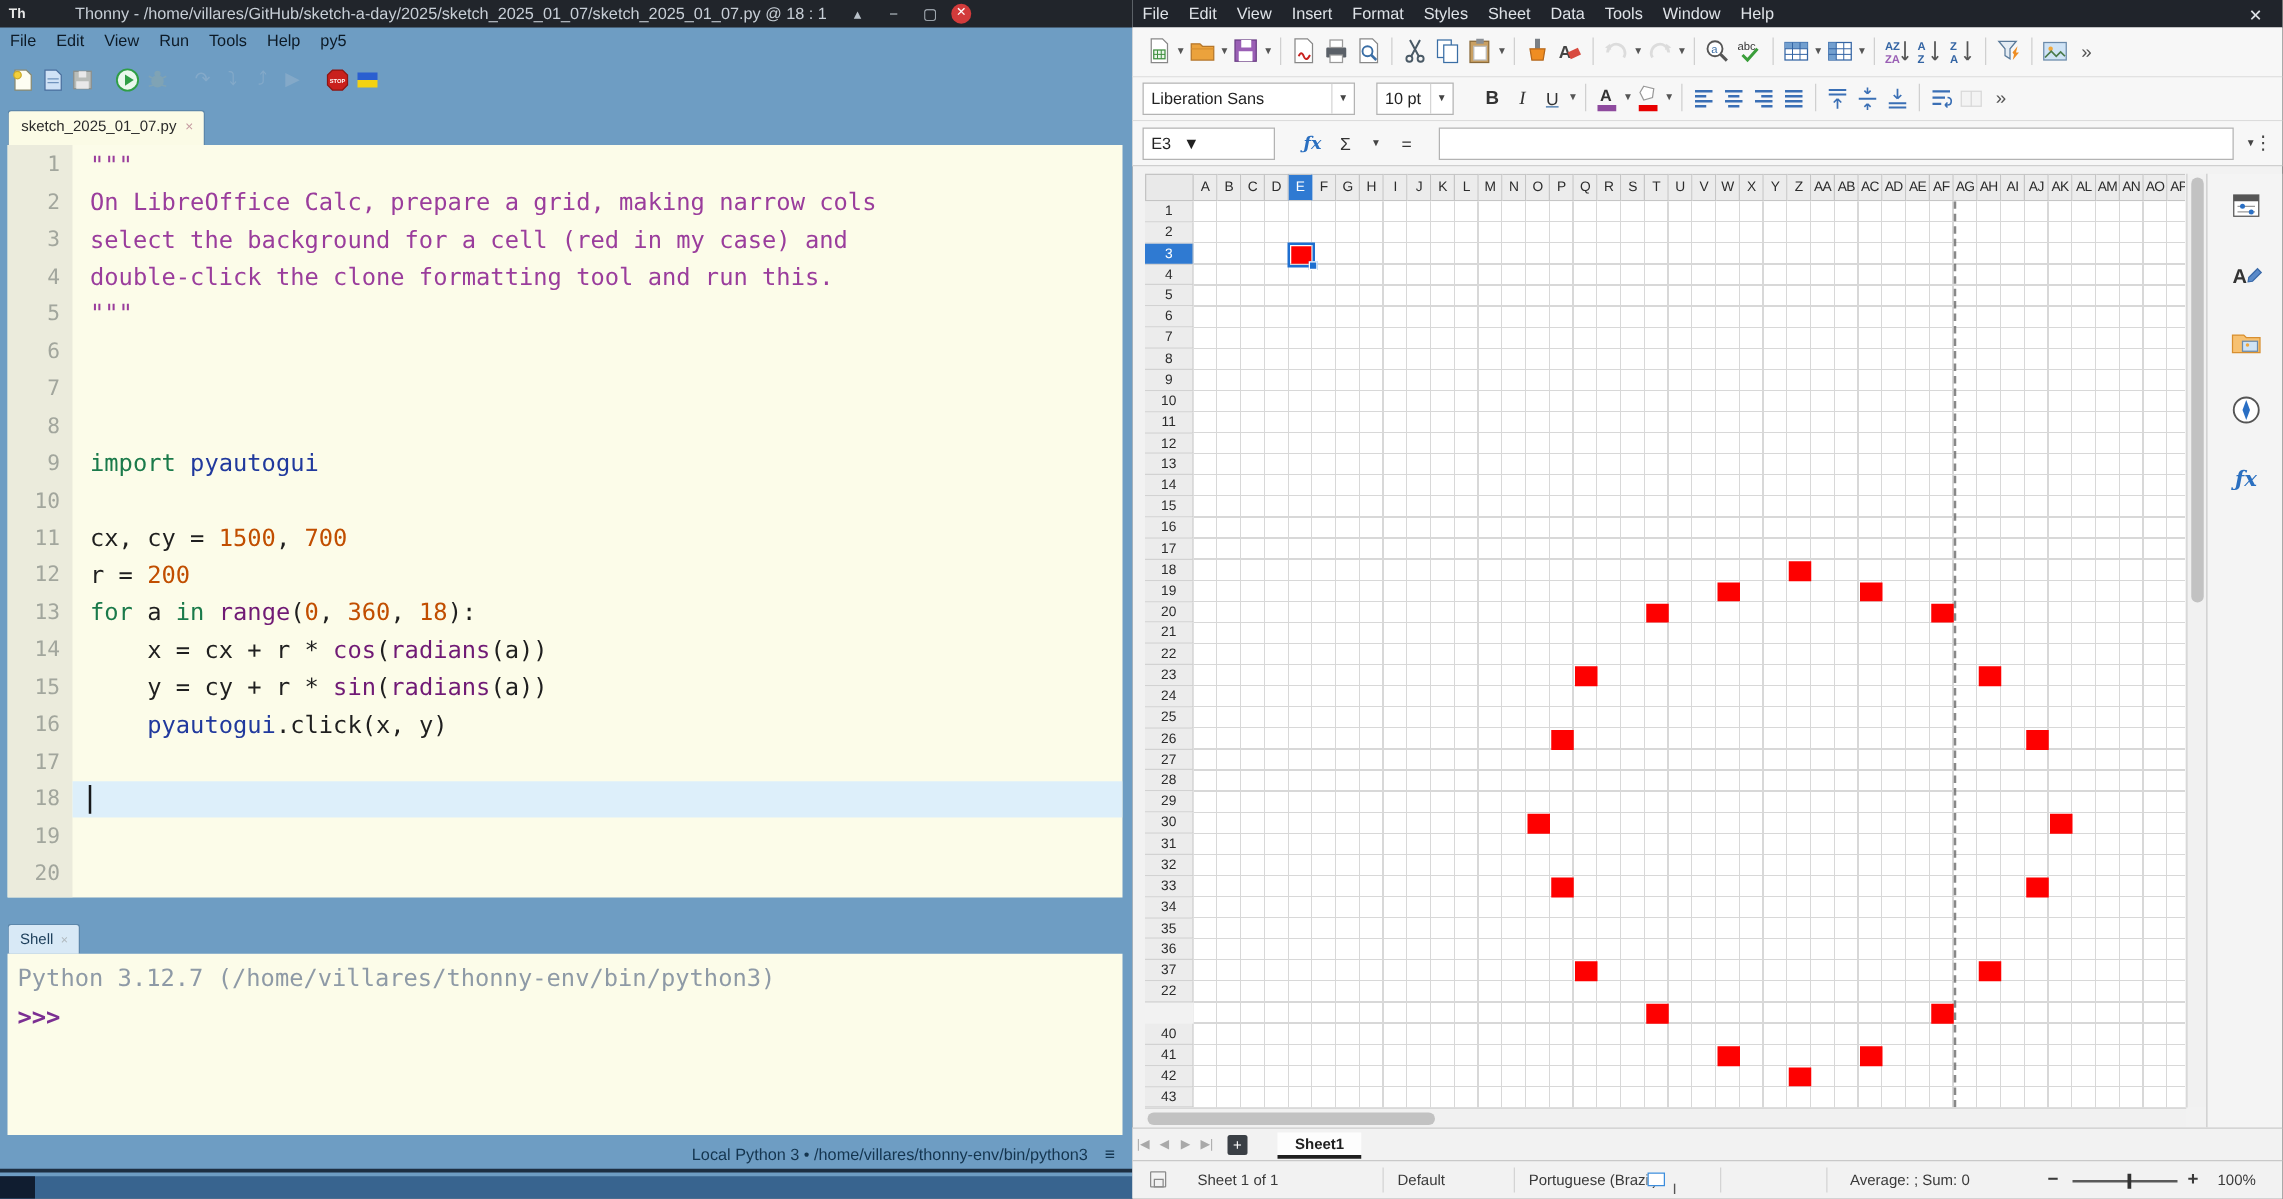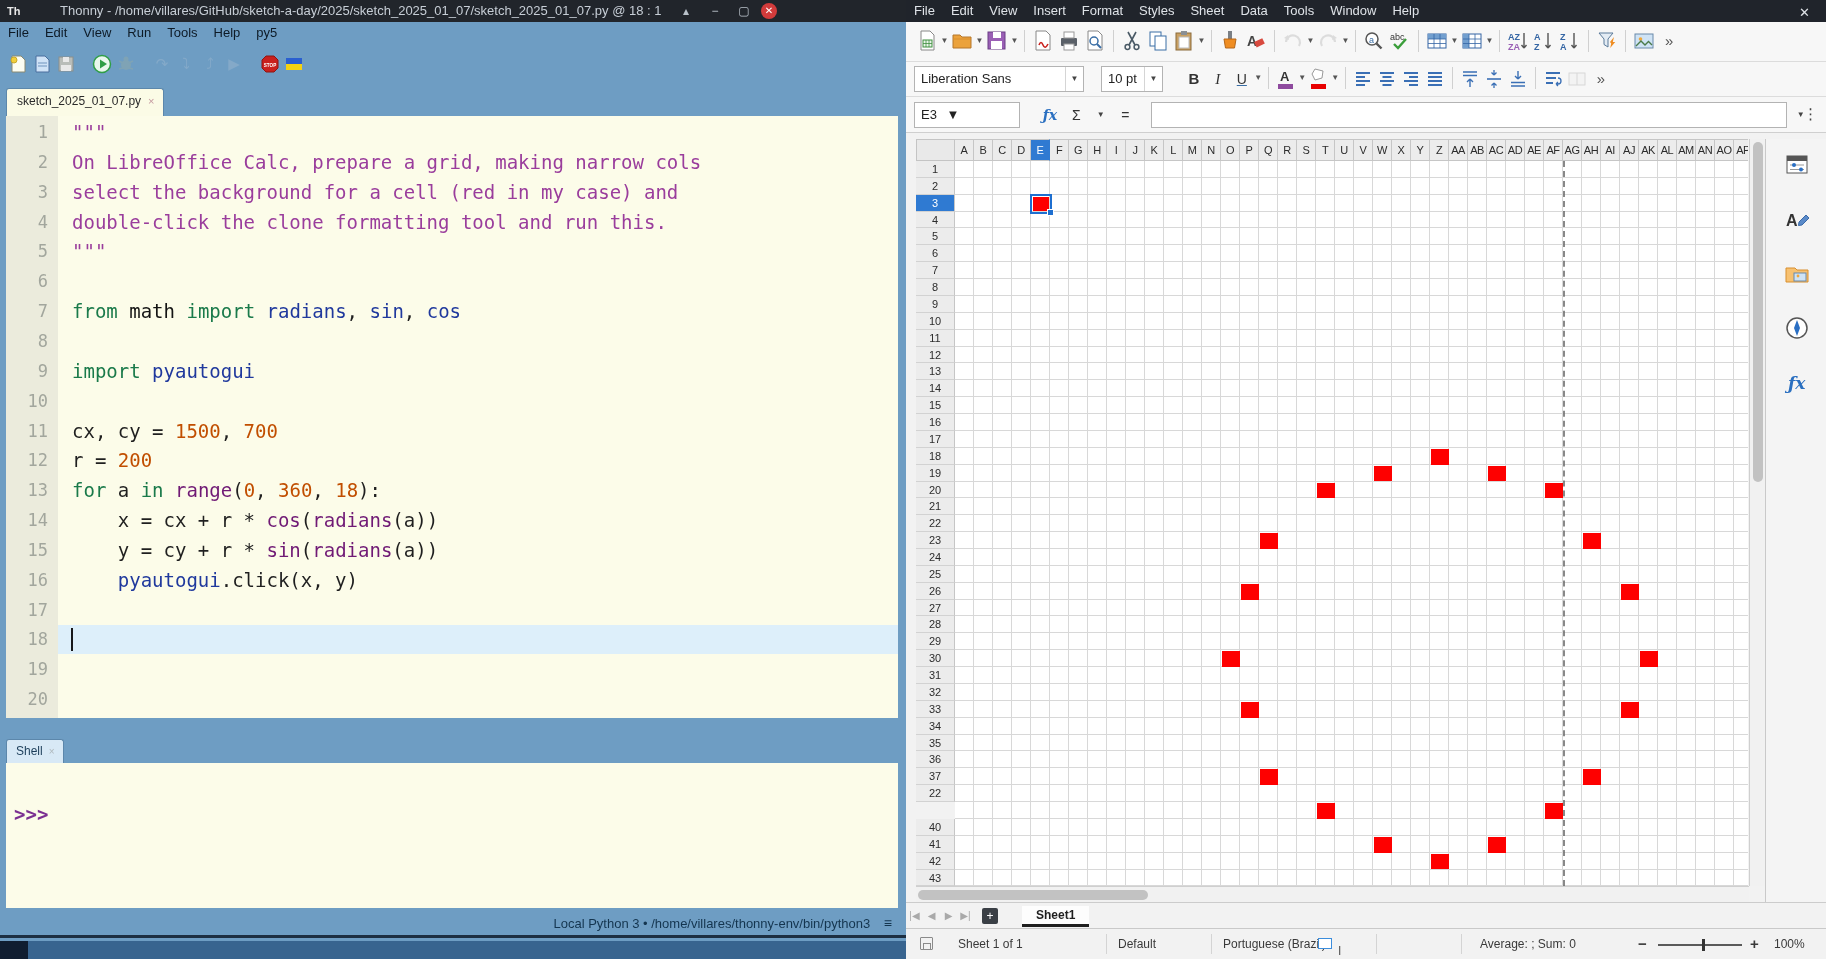--- a/index.html
+++ b/index.html
@@ -197,41 +197,41 @@
           <div class="lnum" style="top: 513.45px;">18</div>
           <div class="lnum" style="top: 543.3px;">19</div>
           <div class="lnum" style="top: 573.15px;">20</div>
         </div>
     <div class="codeline" style="top: 2px;"><span class="tok-str">"""</span></div>
         <div class="codeline" style="top: 61.7px;"><span class="tok-str">select the background for a cell (red in my case) and</span></div>
         <div class="codeline" style="top: 31.85px;"><span class="tok-str">On LibreOffice Calc, prepare a grid, making narrow cols</span></div>
         <div class="codeline" style="top: 91.55px;"><span class="tok-str">double-click the clone formatting tool and run this.</span></div>
         <div class="codeline" style="top: 121.4px;"><span class="tok-str">"""</span></div>
         <div class="codeline" style="top: 151.25px;"></div>
-        <div class="codeline" style="top: 181.1px;"><span class="tok-kw">from</span><span class="tok-pl"> </span><span class="tok-df">math</span><span class="tok-pl"> </span><span class="tok-kw">import</span><span class="tok-pl"> </span><span class="tok-nm">radians</span><span class="tok-pl">, </span><span class="tok-nm">sin</span><span class="tok-pl">, </span><span class="tok-nm">cos</span></div>
         <div class="codeline" style="top: 210.95px;"></div>
         <div class="codeline" style="top: 240.8px;"><span class="tok-kw">import</span><span class="tok-pl"> </span><span class="tok-nm">pyautogui</span></div>
         <div class="codeline" style="top: 270.65px;"></div>
         <div class="codeline" style="top: 300.5px;"><span class="tok-pl">cx, cy = </span><span class="tok-num">1500</span><span class="tok-pl">, </span><span class="tok-num">700</span></div>
         <div class="codeline" style="top: 330.35px;"><span class="tok-pl">r = </span><span class="tok-num">200</span></div>
         <div class="codeline" style="top: 360.2px;"><span class="tok-kw">for</span><span class="tok-pl"> a </span><span class="tok-kw">in</span><span class="tok-pl"> </span><span class="tok-fn">range</span><span class="tok-pl">(</span><span class="tok-num">0</span><span class="tok-pl">, </span><span class="tok-num">360</span><span class="tok-pl">, </span><span class="tok-num">18</span><span class="tok-pl">):</span></div>
         <div class="codeline" style="top: 390.05px;"><span class="tok-pl">    x = cx + r * </span><span class="tok-fn">cos</span><span class="tok-pl">(</span><span class="tok-fn">radians</span><span class="tok-pl">(a))</span></div>
         <div class="codeline" style="top: 419.9px;"><span class="tok-pl">    y = cy + r * </span><span class="tok-fn">sin</span><span class="tok-pl">(</span><span class="tok-fn">radians</span><span class="tok-pl">(a))</span></div>
         <div class="codeline" style="top: 449.75px;"><span class="tok-pl">    </span><span class="tok-nm">pyautogui</span><span class="tok-pl">.click(x, y)</span></div>
         <div class="codeline" style="top: 479.6px;"></div>
         <div class="codeline current" style="top: 509.45px;"><span class="cursorbar"></span></div>
         <div class="codeline" style="top: 539.3px;"></div>
         <div class="codeline" style="top: 569.15px;"></div>
       </div>
     <div class="abs t-shelltabbar">
       <div class="t-shelltab">
         <span>Shell</span><span class="x">×</span>
       </div>
     </div>
     <div class="abs t-shell" id="t-shell">
+        <div class="shline sh-dim" style="top: 6px;">Python 3.12.7 (/home/villares/thonny-env/bin/python3)</div>
         <div class="shline sh-prompt" style="top: 37px;">&gt;&gt;&gt;</div>
       </div>
     <div class="abs t-status">
       <span>Local Python 3  •  /home/villares/thonny-env/bin/python3</span>
       <span class="burger">≡</span>
     </div>
     <div class="abs t-bottomstrip"></div>
     <div class="abs t-bottomsq"></div>
   </div>
 

